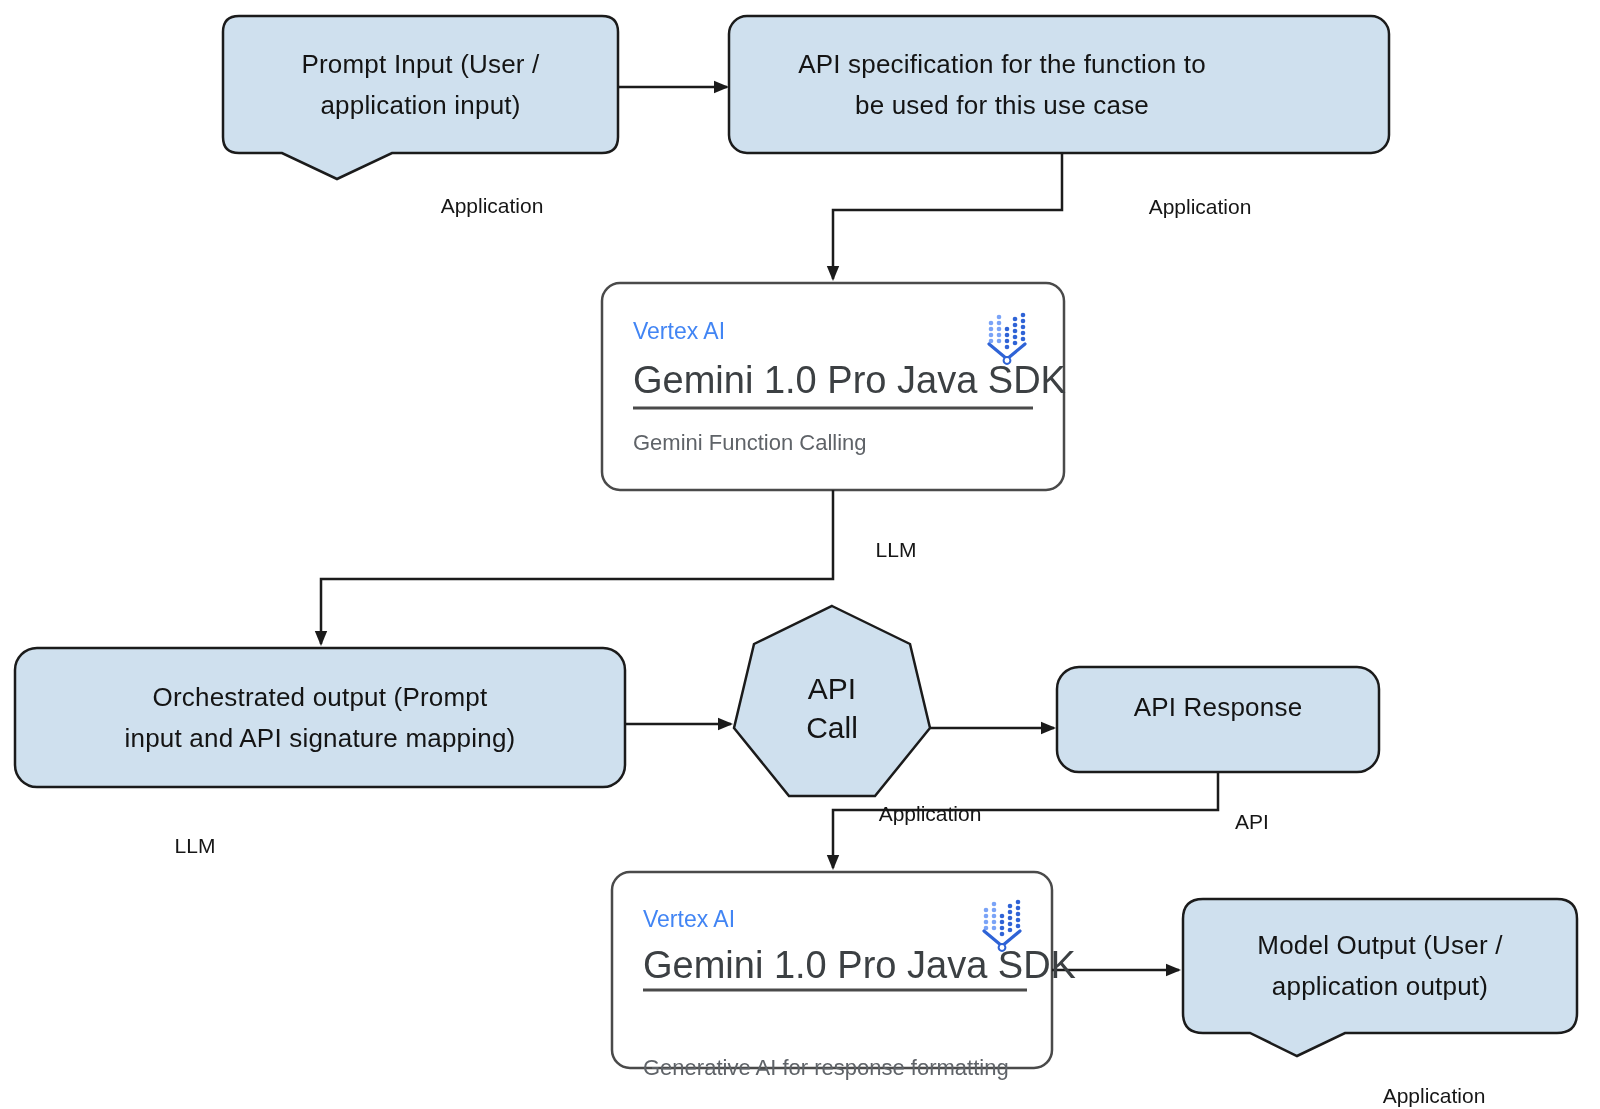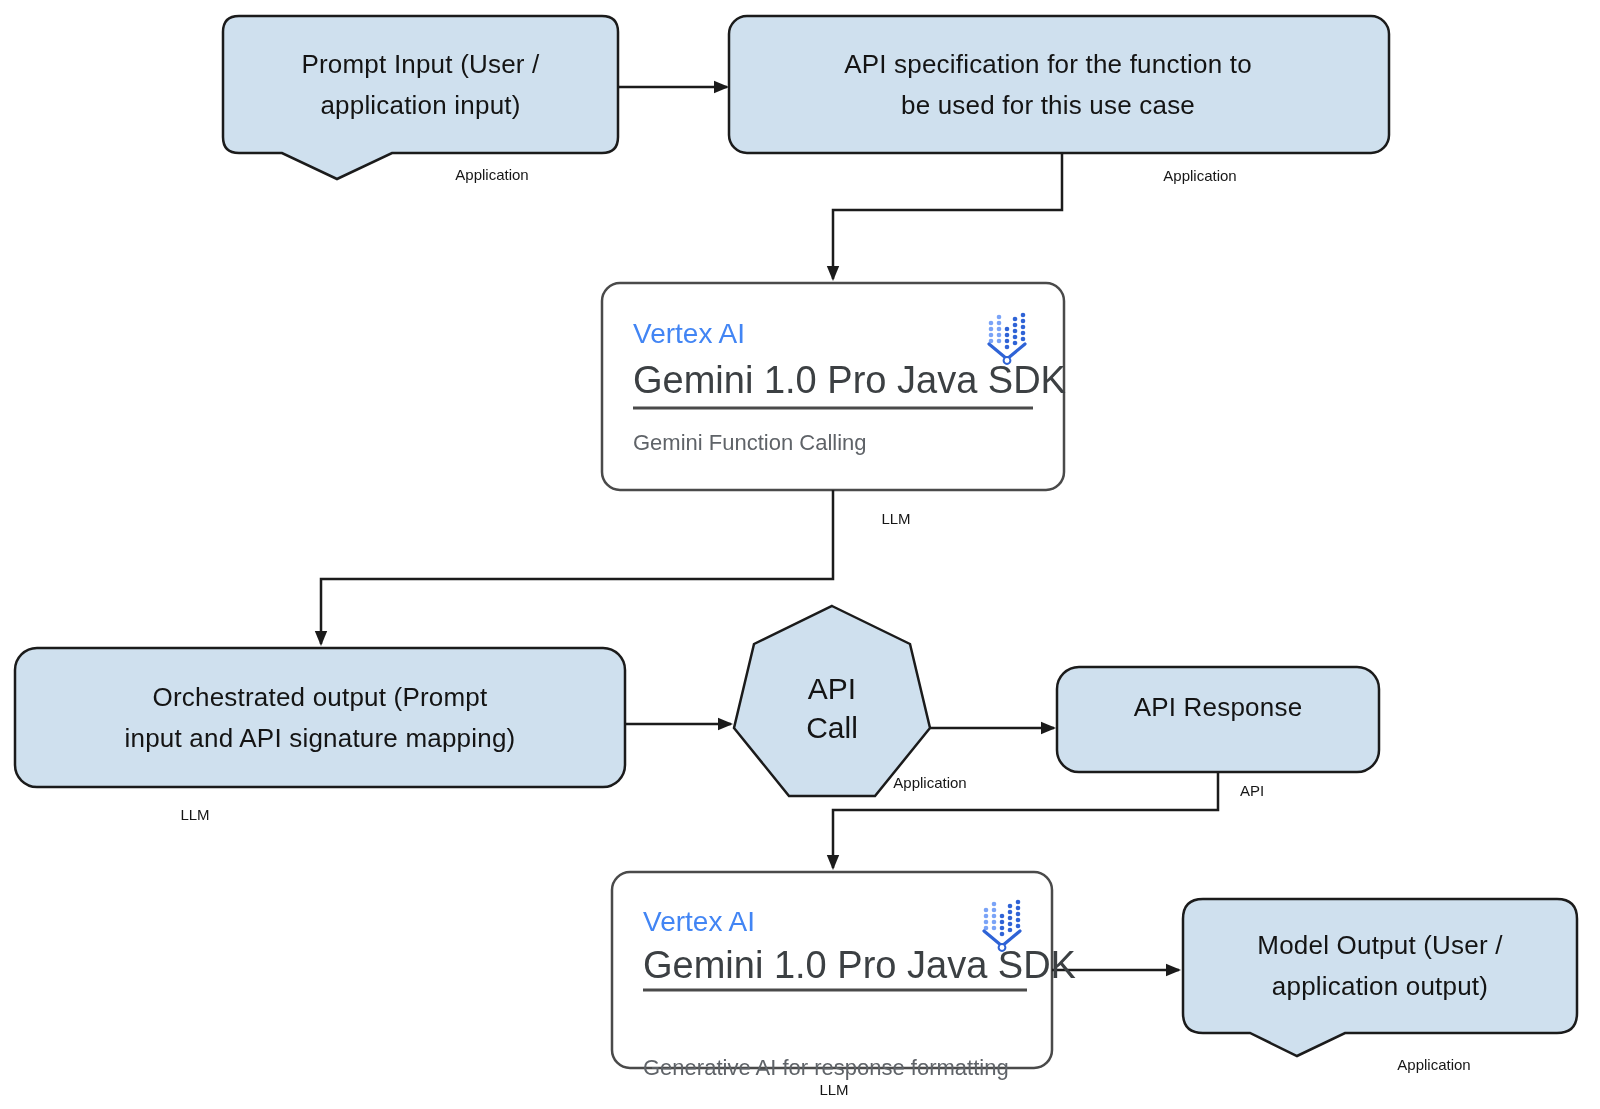--- a/index.html
+++ b/index.html
@@ -14,27 +14,27 @@
   .card-divider{stroke:var(--card-stroke,#4a4a4a);stroke-width:3;}
   .connector{fill:none;stroke:var(--line-color,#1b1b1b);stroke-width:2.5;}
   .arrowhead{fill:var(--line-color,#1b1b1b);}
   .txt{position:absolute;color:var(--text,#141414);}
   .node-label{
     display:flex;flex-direction:column;align-items:center;justify-content:center;
     text-align:center;font-size:26px;line-height:41px;letter-spacing:0.2px;
   }
   .tag{
     transform:translate(-50%,-50%);white-space:nowrap;
-    font-size:15px;color:#161616;
+    font-size:21px;color:#161616;margin-top:32px;
   }
   .hepta-label{
     transform:translate(-50%,-50%);text-align:center;
     font-size:30px;line-height:39px;
   }
-  .card-product{font-size:28px;color:var(--vertex-blue,#4285f4);white-space:nowrap;}
+  .card-product{font-size:23px;color:var(--vertex-blue,#4285f4);white-space:nowrap;}
   .card-title{font-size:38px;color:var(--title-gray,#3c4043);white-space:nowrap;}
   .card-subtitle{font-size:22px;color:var(--subtitle-gray,#5f6368);white-space:nowrap;}
   .icon-dot-dark{fill:var(--icon-blue-dark,#2f63d6);}
   .icon-dot-light{fill:var(--icon-blue-light,#7aa3f7);}
   .icon-v{fill:none;stroke:var(--icon-blue-dark,#2f63d6);stroke-width:3.2;stroke-linecap:round;stroke-linejoin:round;}
   .icon-tip{fill:#ffffff;stroke:var(--icon-blue-dark,#2f63d6);stroke-width:2;}
 </style>
 </head>
 <body>
 
@@ -102,21 +102,21 @@
     <path class="connector" marker-end="url(#arrow)" d="M 1218 772 L 1218 810 L 833 810 L 833 868"></path>
     <path class="connector" marker-end="url(#arrow)" d="M 1052 970 L 1179 970"></path>
   </svg>
 
   <div class="txt node-label" style="left:223px;top:16px;width:395px;height:137px;">
     <span>Prompt Input (User /</span>
     <span>application input)</span>
   </div>
   <div class="txt tag" style="left:492px;top:174px;">Application</div>
 
-  <div class="txt node-label" style="left:764px;top:16px;width:568px;height:137px;">
+  <div class="txt node-label" style="left:718px;top:16px;width:568px;height:137px;">
     <span>API specification for the function to</span>
     <span>be used for this use case</span>
   </div>
   <div class="txt tag" style="left:1200px;top:175px;">Application</div>
 
   <div class="txt card-product" style="left:633px;top:318px;">Vertex AI</div>
   <div class="txt card-title" style="left:633px;top:359px;">Gemini 1.0 Pro Java SDK</div>
   <div class="txt card-subtitle" style="left:633px;top:430px;">Gemini Function Calling</div>
   <div class="txt tag" style="left:896px;top:518px;">LLM</div>
 

